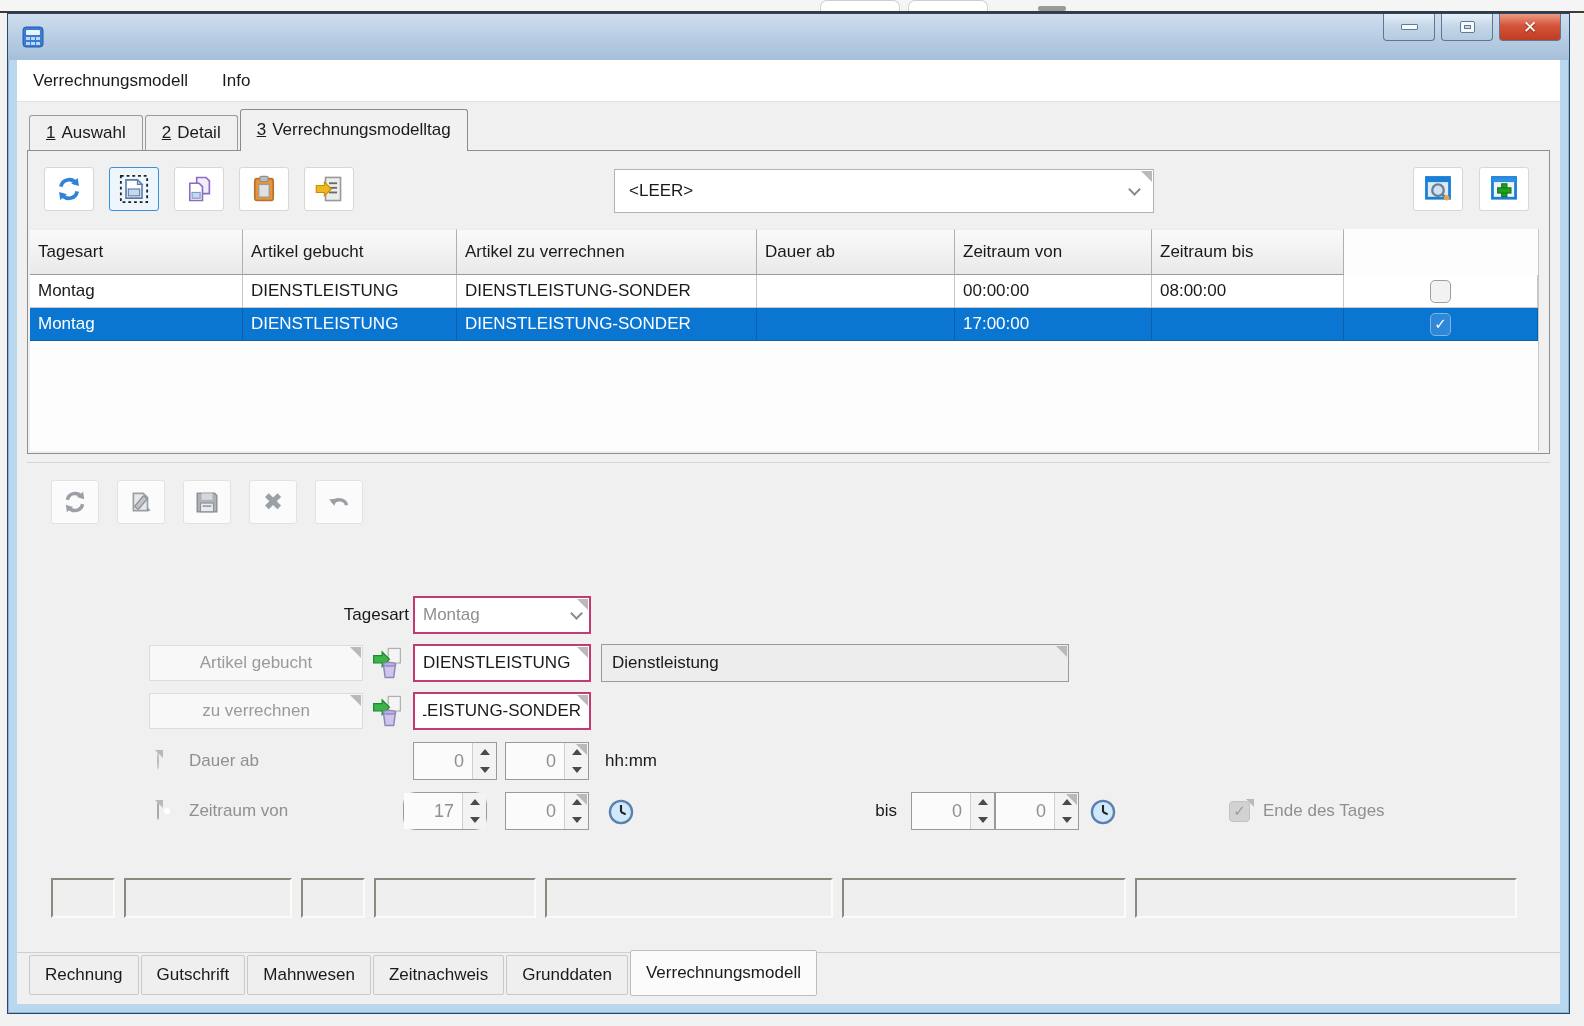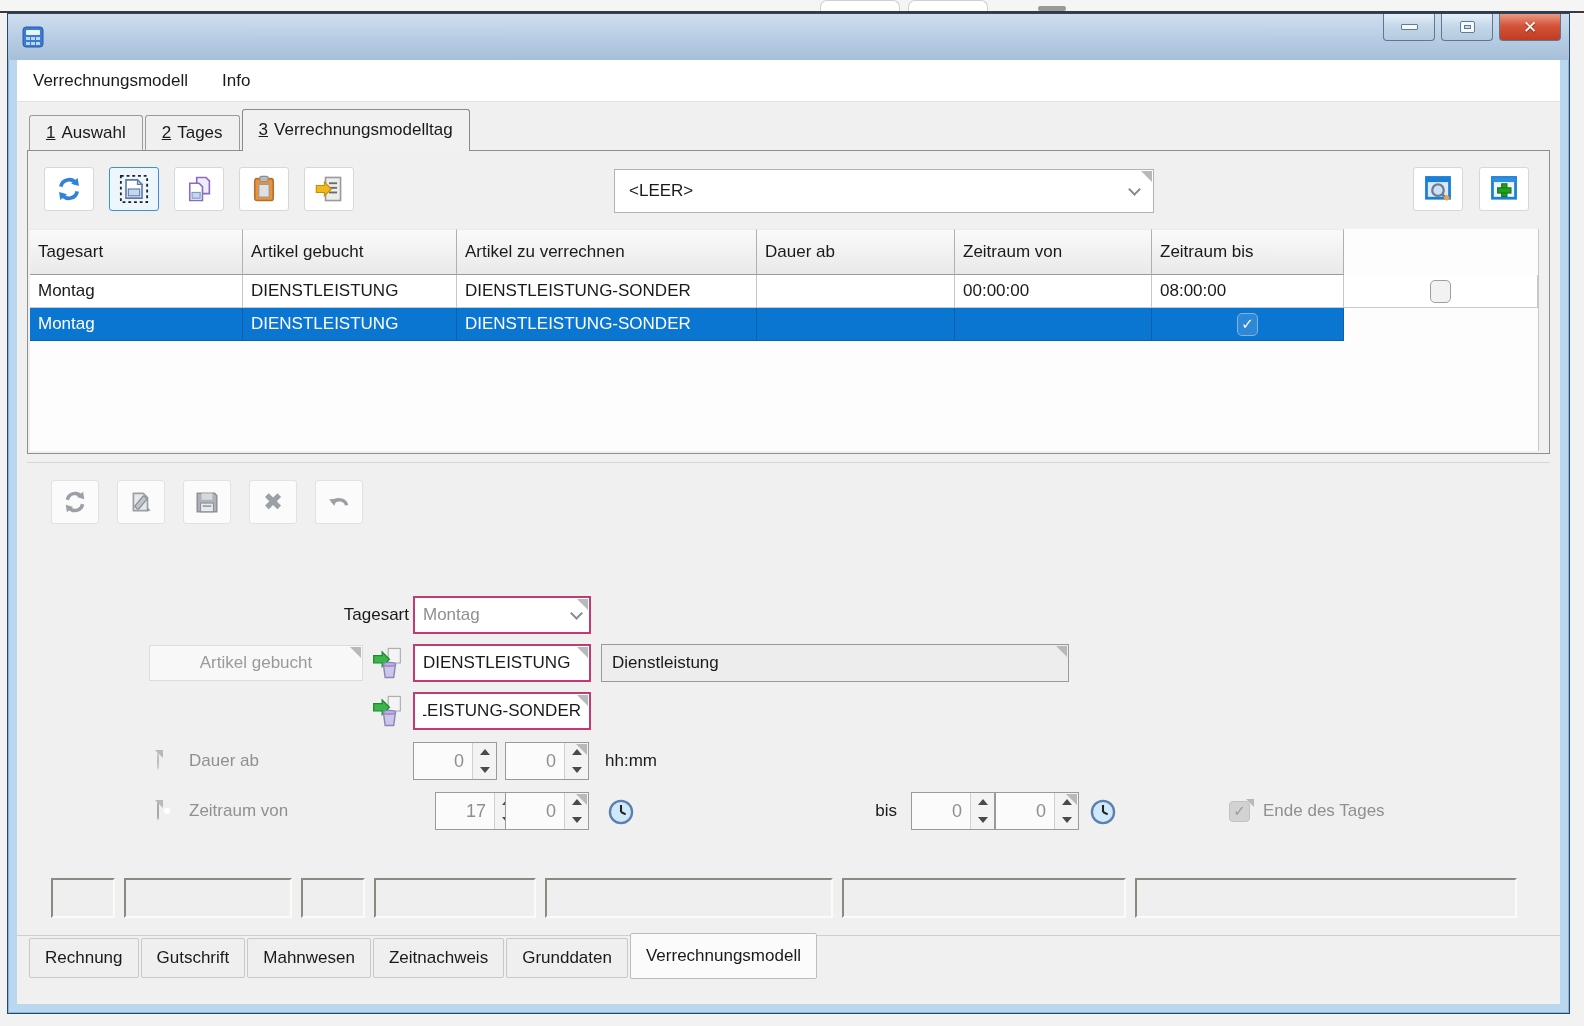--- a/index.html
+++ b/index.html
@@ -88,21 +88,21 @@
   .radio { width:20px; height:20px; border-radius:50%; border:1.5px solid #bdbdbd; background:#fff; position:relative; }
   .radio.sel { background:#b3b3b3; border-color:#a8a8a8; }
   .radio.sel::after { content:""; position:absolute; left:6px; top:6px; width:6px; height:6px; border-radius:50%; background:#fff; }
   .rfold { position:relative; }
   .rfold::after { content:""; position:absolute; top:-2px; right:-4px; border-left:8px solid transparent; border-top:8px solid #b9b9b9; }
   .chkbox { width:21px; height:21px; border-radius:4px; background:#d2d2d2; border:1px solid #c2c2c2; color:#9a9a9a; font-weight:bold; font-size:15px; display:flex; align-items:center; justify-content:center; }
 
   .status-row { position:absolute; left:24px; top:408px; height:40px; display:flex; gap:9px; }
   .sseg { border-top:2px solid #8a8a80; border-left:2px solid #8a8a80; border-right:2px solid #fbfbf8; border-bottom:2px solid #fbfbf8; background:#efefef; height:40px; }
 
-  .bottomtabs { position:absolute; left:0; right:0; bottom:0; height:69px; border-top:1px solid #cfcfcf; display:flex; align-items:flex-start; padding-left:12px; background:#f0f0f0; }
+  .bottomtabs { position:absolute; left:0; right:0; bottom:0; height:52px; border-top:1px solid #cfcfcf; display:flex; align-items:flex-start; padding-left:12px; background:#f0f0f0; }
   .btab { height:40px; padding:0 15px; display:flex; align-items:center; font-size:17px; background:#eee;
     border:1px solid #c9c9c9; border-top:none; border-radius:0 0 2px 2px; margin-right:2px; border-top:1px solid transparent; margin-top:0; }
   .btab { border:1px solid #c9c9c9; border-radius:2px; margin-top:2px; background:#efefef; }
   .btab.active { background:#fbfbfb; height:46px; margin-top:-3px; border-color:#bdbdbd; z-index:2; }
 
   svg { display:block; }
 </style>
 </head>
 <body>
 
@@ -148,21 +148,21 @@
       <span class="menu-item">Info</span>
     </div>
 
     <div class="tabstrip">
       <div class="tab">
         <span class="tnum">1</span>
         <span>Auswahl</span>
       </div>
       <div class="tab">
         <span class="tnum">2</span>
-        <span>Tages</span>
+        <span>Detail</span>
       </div>
       <div class="tab active">
         <span class="tnum">3</span>
         <span>Verrechnungsmodelltag</span>
       </div>
     </div>
 
     <div class="panel-top">
 
       <div class="tbtn" style="left:16px;">
@@ -253,20 +253,21 @@
           <div class="td center">
               <span class="cb"></span>
             </div>
         </div>
 
         <div class="trow selected">
           <div class="td">Montag</div>
           <div class="td">DIENSTLEISTUNG</div>
           <div class="td">DIENSTLEISTUNG-SONDER</div>
           <div class="td"></div>
+          <div class="td">17:00:00</div>
           <div class="td"></div>
           <div class="td center">
               <span class="cb checked"></span>
             </div>
         </div>
       </div>
     </div>
 
     <div class="divider"></div>
 
@@ -325,20 +326,23 @@
         </svg>
         <div class="pinkfield fold" style="position:absolute; left:386px; width:178px;">
           <span class="val">DIENSTLEISTUNG</span>
         </div>
         <div class="descfield fold" style="position:absolute; left:574px; width:468px;">
           <span>Dienstleistung</span>
         </div>
       </div>
 
       <div class="frow" style="left:0; top:222px; width:100%;">
+        <div class="linkbtn fold" style="position:absolute; left:122px; width:214px;">
+          <span>zu verrechnen</span>
+        </div>
         <svg style="position:absolute; left:344px; top:2px;" width="32" height="34" viewBox="0 0 26 28">
           <rect x="14" y="2" width="10" height="12" fill="#f4f4f4" stroke="#b0b0b0" stroke-width="1"></rect>
           <polygon points="2,8 9,8 9,5 15,11 9,17 9,14 2,14" fill="#3bb54a" stroke="#1e8a2c" stroke-width="1"></polygon>
           <path d="M10 15 h10 l-1.5 11 h-7 z" fill="#cdc6e8" stroke="#8f84c0" stroke-width="1.2"></path>
           <ellipse cx="15" cy="15" rx="5" ry="1.6" fill="#b9aede" stroke="#8f84c0" stroke-width="1"></ellipse>
         </svg>
         <div class="pinkfield fold" style="position:absolute; left:386px; width:178px;">
           <span class="val">DIENSTLEISTUNG-SONDER</span>
         </div>
       </div>
@@ -363,21 +367,21 @@
             </div>
         </div>
         <span class="flabel dark" style="position:absolute; left:578px;">hh:mm</span>
       </div>
 
       <div class="frow" style="left:0; top:322px; width:100%;">
         <span class="rfold" style="position:absolute; left:130px;">
           <span class="radio sel"></span>
         </span>
         <span class="flabel" style="position:absolute; left:162px;">Zeitraum von</span>
-        <div class="spin" style="position:absolute; left:408px;">
+        <div class="spin" style="position:absolute; left:376px;border-radius:12px;">
           <div class="sval">17</div>
           <div class="sbtns">
               <div class="sb up"></div>
               <div class="sb dn"></div>
             </div>
         </div>
         <div class="spin fold" style="position:absolute; left:478px;">
           <div class="sval">0</div>
           <div class="sbtns">
               <div class="sb up"></div>

